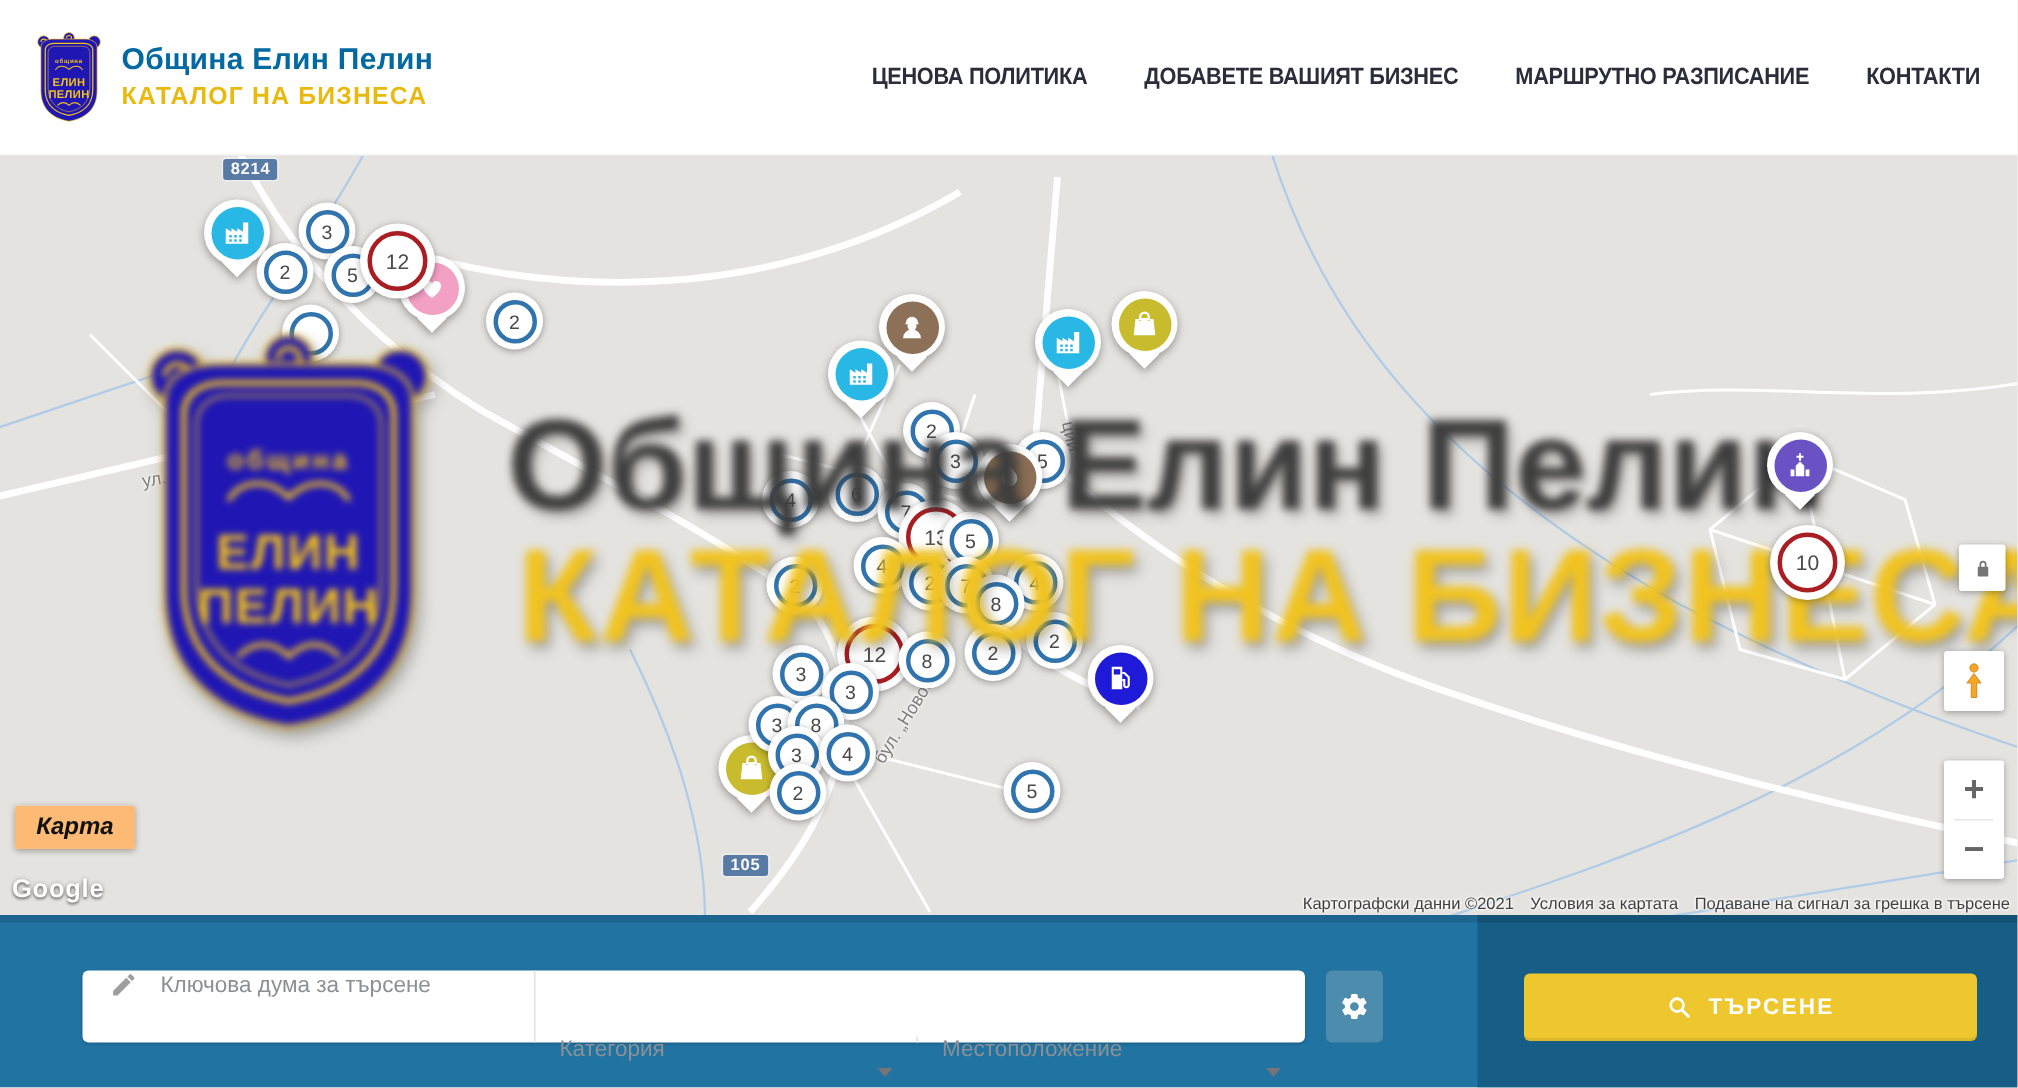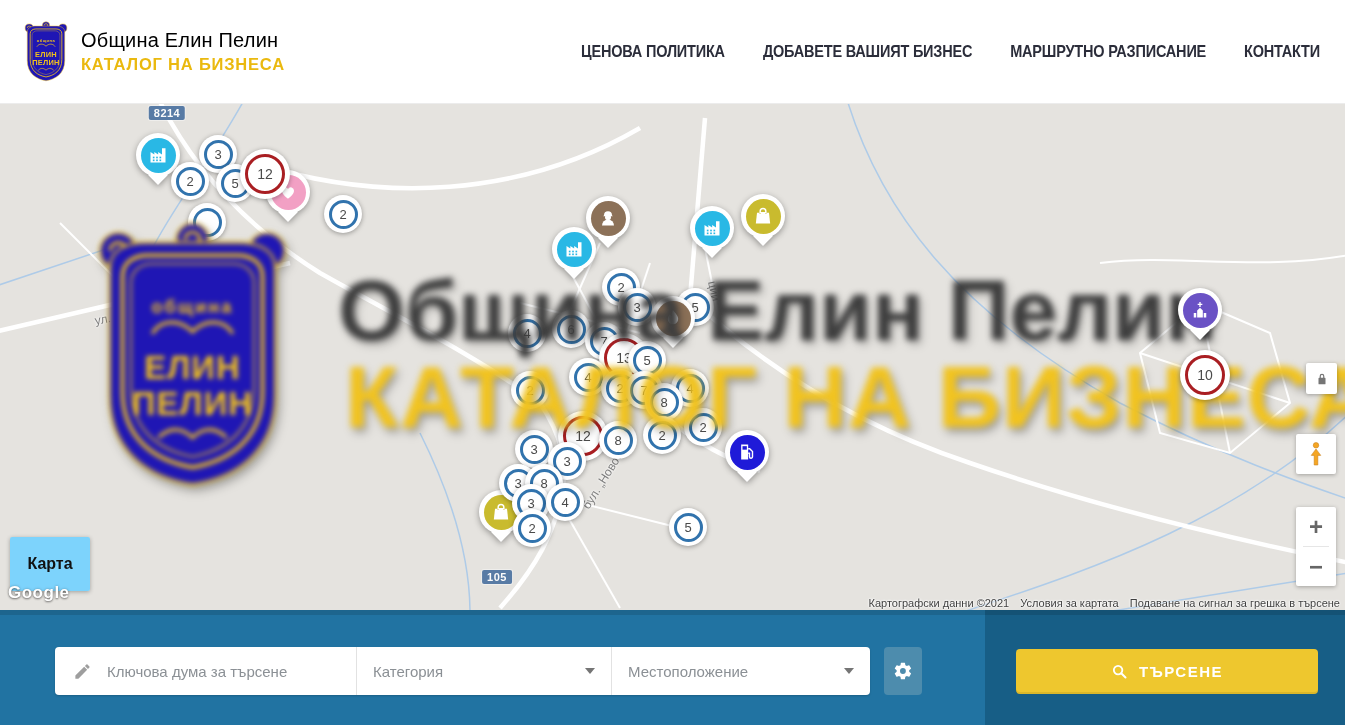--- a/index.html
+++ b/index.html
@@ -4,21 +4,21 @@
 <style>
   html,body{margin:0;padding:0;}
   body{width:1345px;height:725px;position:relative;overflow:hidden;background:#fff;
        font-family:"Liberation Sans","DejaVu Sans",sans-serif;}
 
   
   .header{position:absolute;top:0;left:0;width:1345px;height:103px;background:#fff;
           border-bottom:1px solid #ececec;z-index:100;}
   .brand{position:absolute;left:22px;top:19px;display:flex;align-items:center;gap:11px;cursor:pointer;}
   .crest-small{width:48px;height:65px;}
-  .brand-t1{font-size:20px;font-weight:normal;color:#000000;letter-spacing:.2px;}
+  .brand-t1{font-size:20px;font-weight:bold;color:#0369a1;letter-spacing:.2px;}
   .brand-t2{font-size:16.5px;font-weight:bold;color:#eab90f;letter-spacing:.8px;margin-top:3px;}
   .nav{position:absolute;right:25px;top:0;height:103px;display:flex;align-items:center;gap:38px;}
   .nav-item{font-size:14.5px;font-weight:bold;color:#2b2d3a;cursor:pointer;white-space:nowrap;
             letter-spacing:-.2px;transform:scaleY(1.08);}
 
   
   .map{position:absolute;top:103px;left:0;width:1345px;height:507px;background:#e5e3df;overflow:hidden;}
   .map svg.roads{position:absolute;left:0;top:0;z-index:1;}
   .street{position:absolute;font-size:12px;color:#7e7e7e;white-space:nowrap;z-index:4;
           text-shadow:0 0 2px #fff,0 0 3px #fff;}
@@ -52,22 +52,22 @@
   .wm-line1{left:338px;width:868px;top:158px;font-size:86px;color:#3e3e3e;
             filter:blur(3px);text-shadow:3px 4px 6px rgba(0,0,0,.25);}
   .wm-line2{left:345px;width:855px;top:243px;font-size:88px;color:#f1c31f;letter-spacing:1px;
             filter:blur(3px);text-shadow:3px 5px 7px rgba(0,0,0,.35);}
   .crest-txt1{fill:#f2c21b;font-size:17px;font-weight:bold;letter-spacing:2px;}
   .crest-txt2{fill:#f2c21b;font-size:31px;font-weight:bold;letter-spacing:1px;}
 
   
   .maptype{position:absolute;left:10px;top:434px;display:flex;z-index:60;
            box-shadow:0 1px 4px rgba(0,0,0,.3);border-radius:2px;overflow:hidden;}
-  .maptype .mt{height:54px;background:#7dd3fc;display:flex;align-items:center;justify-content:center;
-               font-size:16px;cursor:pointer;}
+  .maptype .mt{height:29px;background:#fdba74;display:flex;align-items:center;justify-content:center;
+               font-size:16px;cursor:pointer;font-style:italic;}
   .mt-map{width:80px;font-weight:bold;color:#111;}
   .mt-sat{width:102px;color:#6b6b6b;border-left:1px solid #ececec;}
   .glogo{position:absolute;left:8px;top:480px;z-index:60;font-size:17px;font-weight:bold;color:#fff;
          letter-spacing:.5px;cursor:pointer;text-shadow:0 1px 2px rgba(0,0,0,.45),0 0 3px rgba(0,0,0,.25);}
   .attrib{position:absolute;right:5px;top:494px;z-index:60;display:flex;gap:11px;font-size:11px;
           color:#3f3f3f;text-shadow:0 0 2px #fff,0 0 2px #fff,0 0 3px #fff;}
   .attrib span{cursor:default;}
   .attrib .lnk{cursor:pointer;}
   .ctl{position:absolute;background:#fff;z-index:60;box-shadow:0 1px 4px rgba(0,0,0,.3);
        border-radius:2px;display:flex;align-items:center;justify-content:center;cursor:pointer;}
@@ -77,25 +77,25 @@
   .zbtn{width:40px;height:39px;display:flex;align-items:center;justify-content:center;
         font-size:24px;font-weight:bold;color:#666;cursor:pointer;}
   .zdiv{width:26px;height:1px;background:#e6e6e6;}
 
   
   .bar{position:absolute;top:610px;left:0;width:1345px;height:115px;background:#2173a2;z-index:100;}
   .bar-right{position:absolute;left:985px;top:0;width:360px;height:115px;background:#175e86;}
   .bar-shade{position:absolute;left:0;top:0;width:1345px;height:5px;background:rgba(0,0,0,.12);}
   .search-group{position:absolute;left:55px;top:37px;width:815px;height:48px;background:#fff;
                 border-radius:4px;display:flex;box-shadow:0 1px 2px rgba(0,0,0,.18);}
-  .sg{display:flex;align-items:center;position:relative;box-sizing:border-box;}
+  .sg{display:flex;align-items:flex-start;position:relative;box-sizing:border-box;}
   .sg-kw{width:302px;border-right:1px solid #e2e2e2;padding-left:18px;gap:13px;}
   .sg-kw input{border:none;outline:none;font-size:15px;color:#555;width:230px;font-family:inherit;background:transparent;}
   .sg-kw input::placeholder{color:#8b9095;}
-  .sg-sel{width:255px;border-right:1px solid #e2e2e2;padding-left:16px;font-size:15px;color:#8b9095;cursor:pointer;}
+  .sg-sel{width:255px;border-right:1px solid #e2e2e2;padding-left:16px;font-size:15px;color:#8b9095;cursor:pointer;margin-top:44px;}
   .sg-sel.loc{width:258px;border-right:none;}
   .chev{position:absolute;right:16px;top:21px;width:0;height:0;border-left:5px solid transparent;
         border-right:5px solid transparent;border-top:6px solid #757575;}
   .gearbtn{position:absolute;left:884px;top:37px;width:38px;height:48px;background:#4d8cad;border-radius:4px;
            display:flex;align-items:center;justify-content:center;cursor:pointer;}
   .searchbtn{position:absolute;left:1016px;top:39px;width:302px;height:45px;background:#eec72e;border:none;
              border-radius:4px;display:flex;align-items:center;justify-content:center;gap:11px;cursor:pointer;
              color:#fff;font-weight:bold;font-size:15px;letter-spacing:1.5px;font-family:inherit;
              box-shadow:inset 0 -2px 0 rgba(0,0,0,.08);}
 </style>

